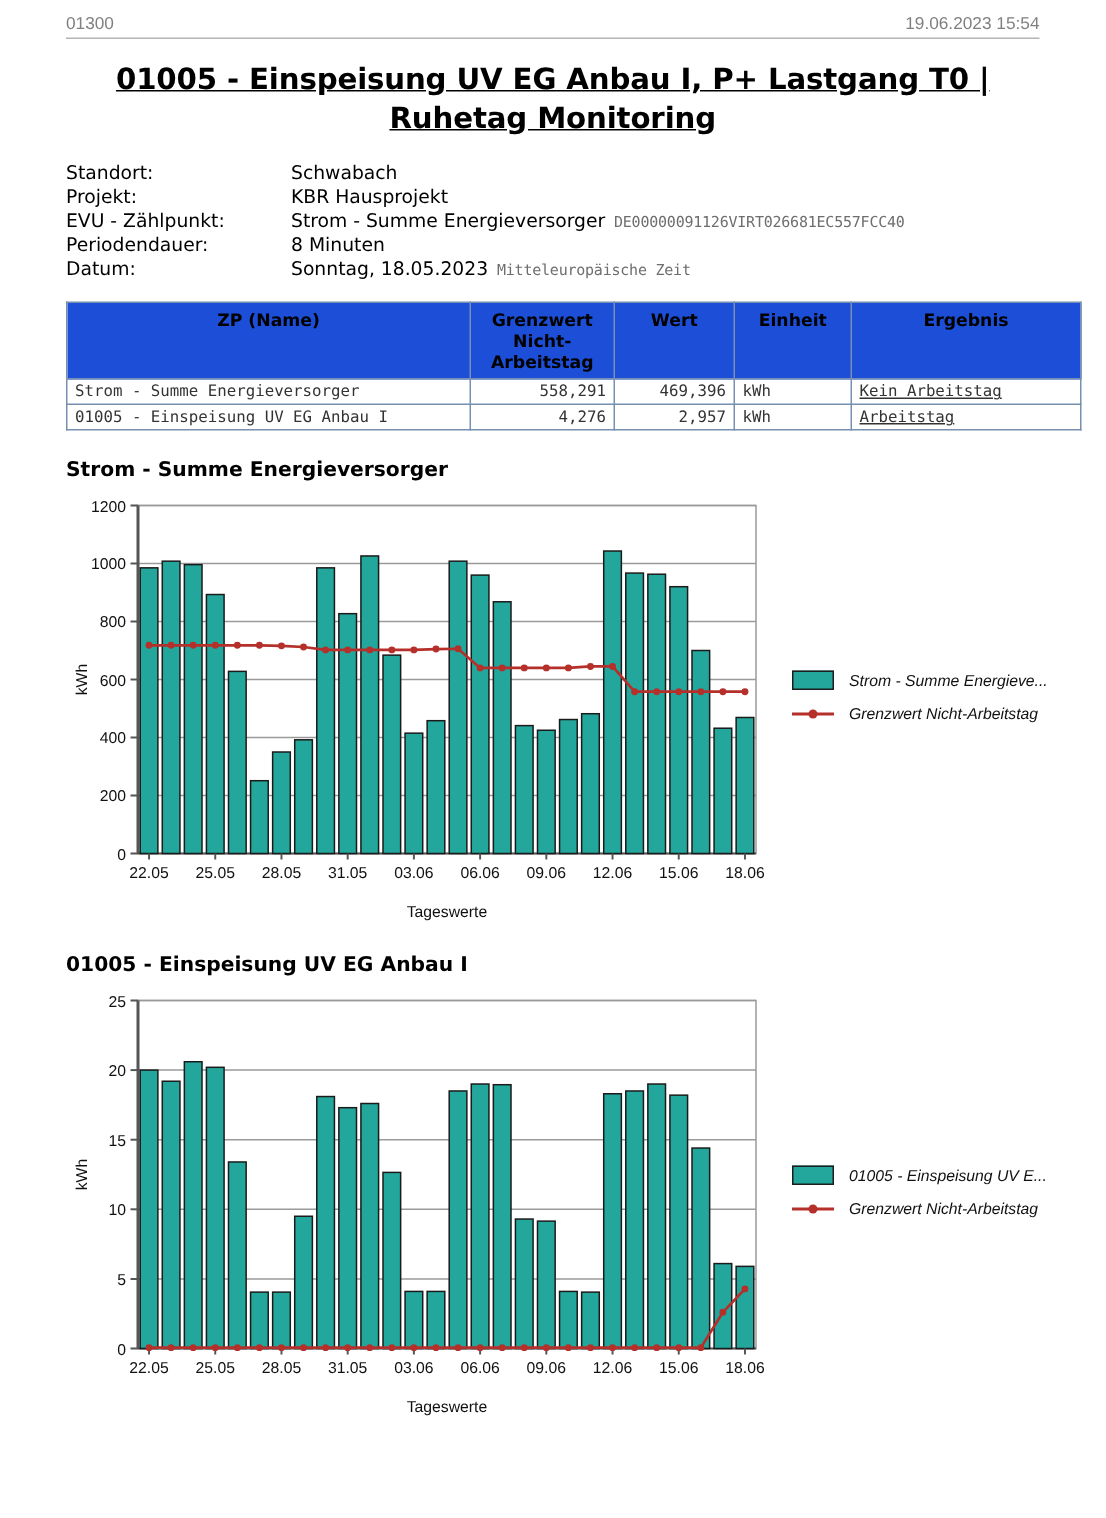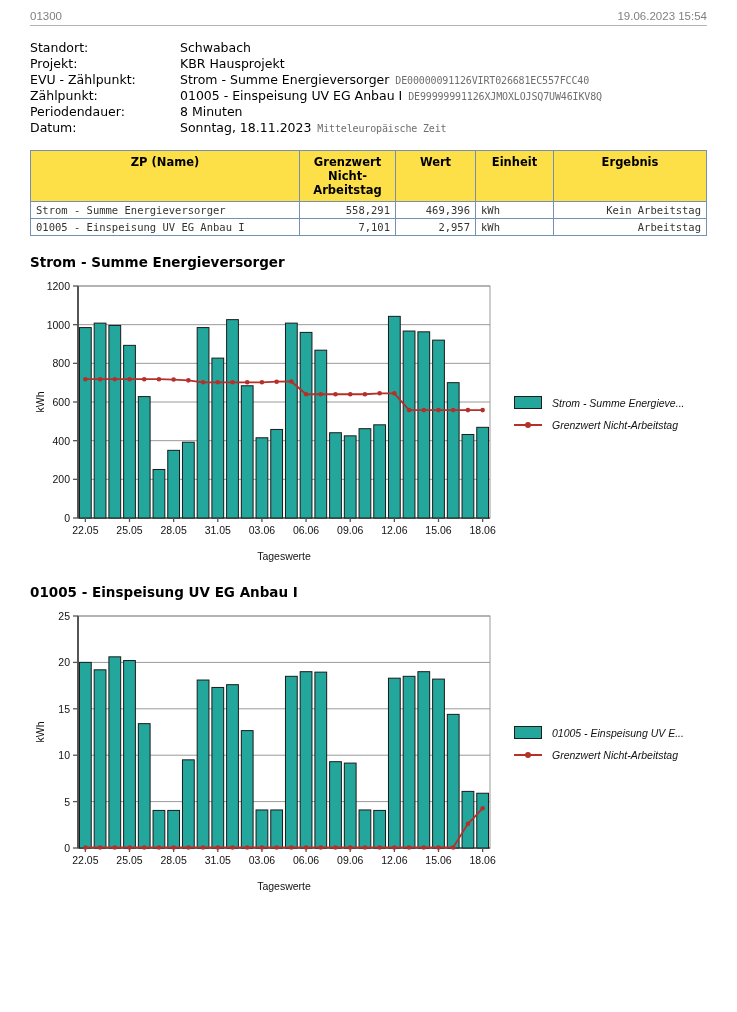--- a/index.html
+++ b/index.html
@@ -5,21 +5,21 @@
   * { box-sizing: border-box; }
   html, body { margin:0; padding:0; }
   body {
     width: 737px; height: 1012px;
     background: #ffffff;
     font-family: "DejaVu Sans", sans-serif;
     color: #000;
     position: relative;
     overflow: hidden;
   }
-  .page { padding: 0 30px; }
+  .page { padding: 0 44px; }
 
   
   .doc-header {
     display:flex; justify-content:space-between; align-items:flex-end;
     font-family: "Liberation Sans", sans-serif;
     font-size: 11.5px; color:#808080;
     border-bottom: 1px solid #b4b4b4;
     padding: 10px 0 3px 0;
     margin-bottom: 14px;
   }
@@ -42,31 +42,31 @@
     font-family:"DejaVu Sans Mono", monospace;
     font-size: 10px; color:#6e6e6e; letter-spacing: -0.15px;
   }
 
   
   table.results {
     border-collapse: collapse; width: 677px;
     border: 1px solid #7590b0; margin-bottom: 18px;
   }
   table.results th {
-    background:#fde047; border:1px solid #7590b0;
+    background:#1d4ed8; border:1px solid #7590b0;
     font-family:"DejaVu Sans", sans-serif; font-size:11.5px; font-weight:bold;
     padding: 4px 3px; text-align:center; vertical-align: top; height: 50px;
   }
   table.results td {
     border:1px solid #7590b0;
     font-family:"DejaVu Sans Mono", monospace; font-size:10.5px;
     padding: 2px 5px; color:#333; height: 17px;
   }
   td.num { text-align:right;margin-left:38px; }
-  td.ctr { text-align:right; }
+  td.ctr { text-align:left;text-decoration:underline; }
 
   
   h2.chart-title {
     font-family:"DejaVu Sans", sans-serif; font-size:13.5px; font-weight:bold;
     margin: 0 0 6px 0;
   }
   .chart-wrap { display:flex; align-items:flex-start; }
   .chart-box { position: relative; }
   svg { display:block; }
   .legend {
@@ -91,46 +91,43 @@
 </head>
 <body>
 
 <div class="page">
 
   <div class="doc-header">
     <span>01300</span>
     <span>19.06.2023 15:54</span>
   </div>
 
+  <h1 class="doc-title">01005 - Einspeisung UV EG Anbau I, P+ Lastgang T0 | Ruhetag Monitoring</h1>
 
   <table class="meta">
     <tbody id="meta-body">
         <tr>
           <td class="k">Standort:</td>
           <td class="v"><span>Schwabach</span></td>
         </tr>
         <tr>
           <td class="k">Projekt:</td>
           <td class="v"><span>KBR Hausprojekt</span></td>
         </tr>
         <tr>
           <td class="k">EVU - Zählpunkt:</td>
           <td class="v"><span>Strom - Summe Energieversorger</span><span class="mono-sub"> DE00000091126VIRT026681EC557FCC40</span></td>
         </tr>
         <tr>
-          <td class="k">Zählpunkt:</td>
-          <td class="v"><span>01005 - Einspeisung UV EG Anbau I</span><span class="mono-sub"> DE99999991126XJMOXLOJSQ7UW46IKV8Q</span></td>
-        </tr>
-        <tr>
           <td class="k">Periodendauer:</td>
           <td class="v"><span>8 Minuten</span></td>
         </tr>
         <tr>
           <td class="k">Datum:</td>
-          <td class="v"><span>Sonntag, 18.11.2023</span><span class="mono-sub"> Mitteleuropäische Zeit</span></td>
+          <td class="v"><span>Sonntag, 18.05.2023</span><span class="mono-sub"> Mitteleuropäische Zeit</span></td>
         </tr>
       </tbody>
   </table>
 
   <table class="results">
     <thead>
       <tr>
         <th>ZP (Name)</th>
         <th style="width:96px">Grenzwert Nicht-Arbeitstag</th>
         <th style="width:80px">Wert</th>
@@ -141,21 +138,21 @@
     <tbody id="results-body">
         <tr>
           <td>Strom - Summe Energieversorger</td>
           <td class="num">558,291</td>
           <td class="num">469,396</td>
           <td>kWh</td>
           <td class="ctr">Kein Arbeitstag</td>
         </tr>
         <tr>
           <td>01005 - Einspeisung UV EG Anbau I</td>
-          <td class="num">7,101</td>
+          <td class="num">4,276</td>
           <td class="num">2,957</td>
           <td>kWh</td>
           <td class="ctr">Arbeitstag</td>
         </tr>
       </tbody>
   </table>
 
   <h2 class="chart-title">Strom - Summe Energieversorger</h2>
   <div class="chart-wrap">
     <div class="chart-box">

